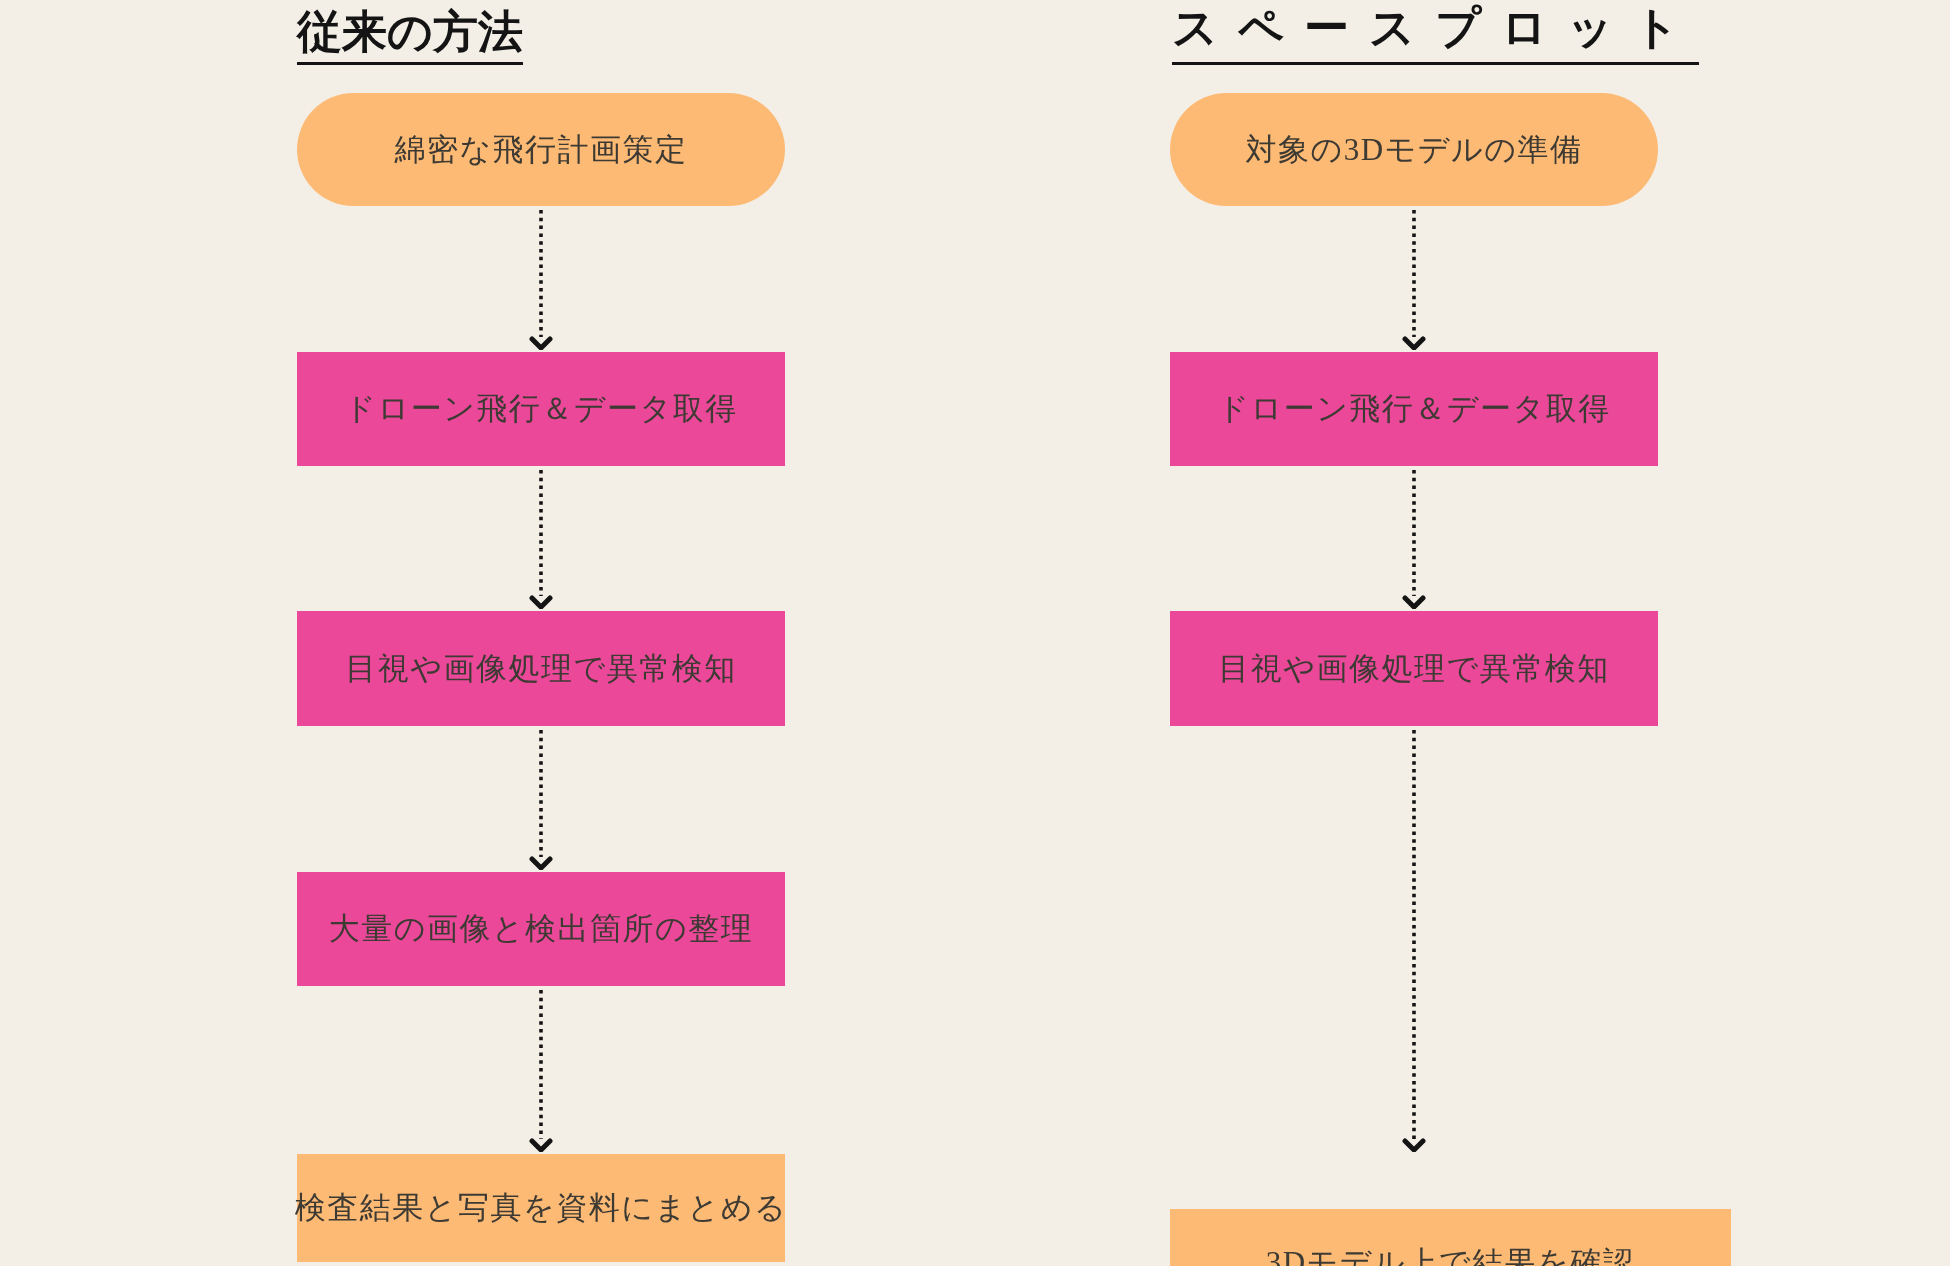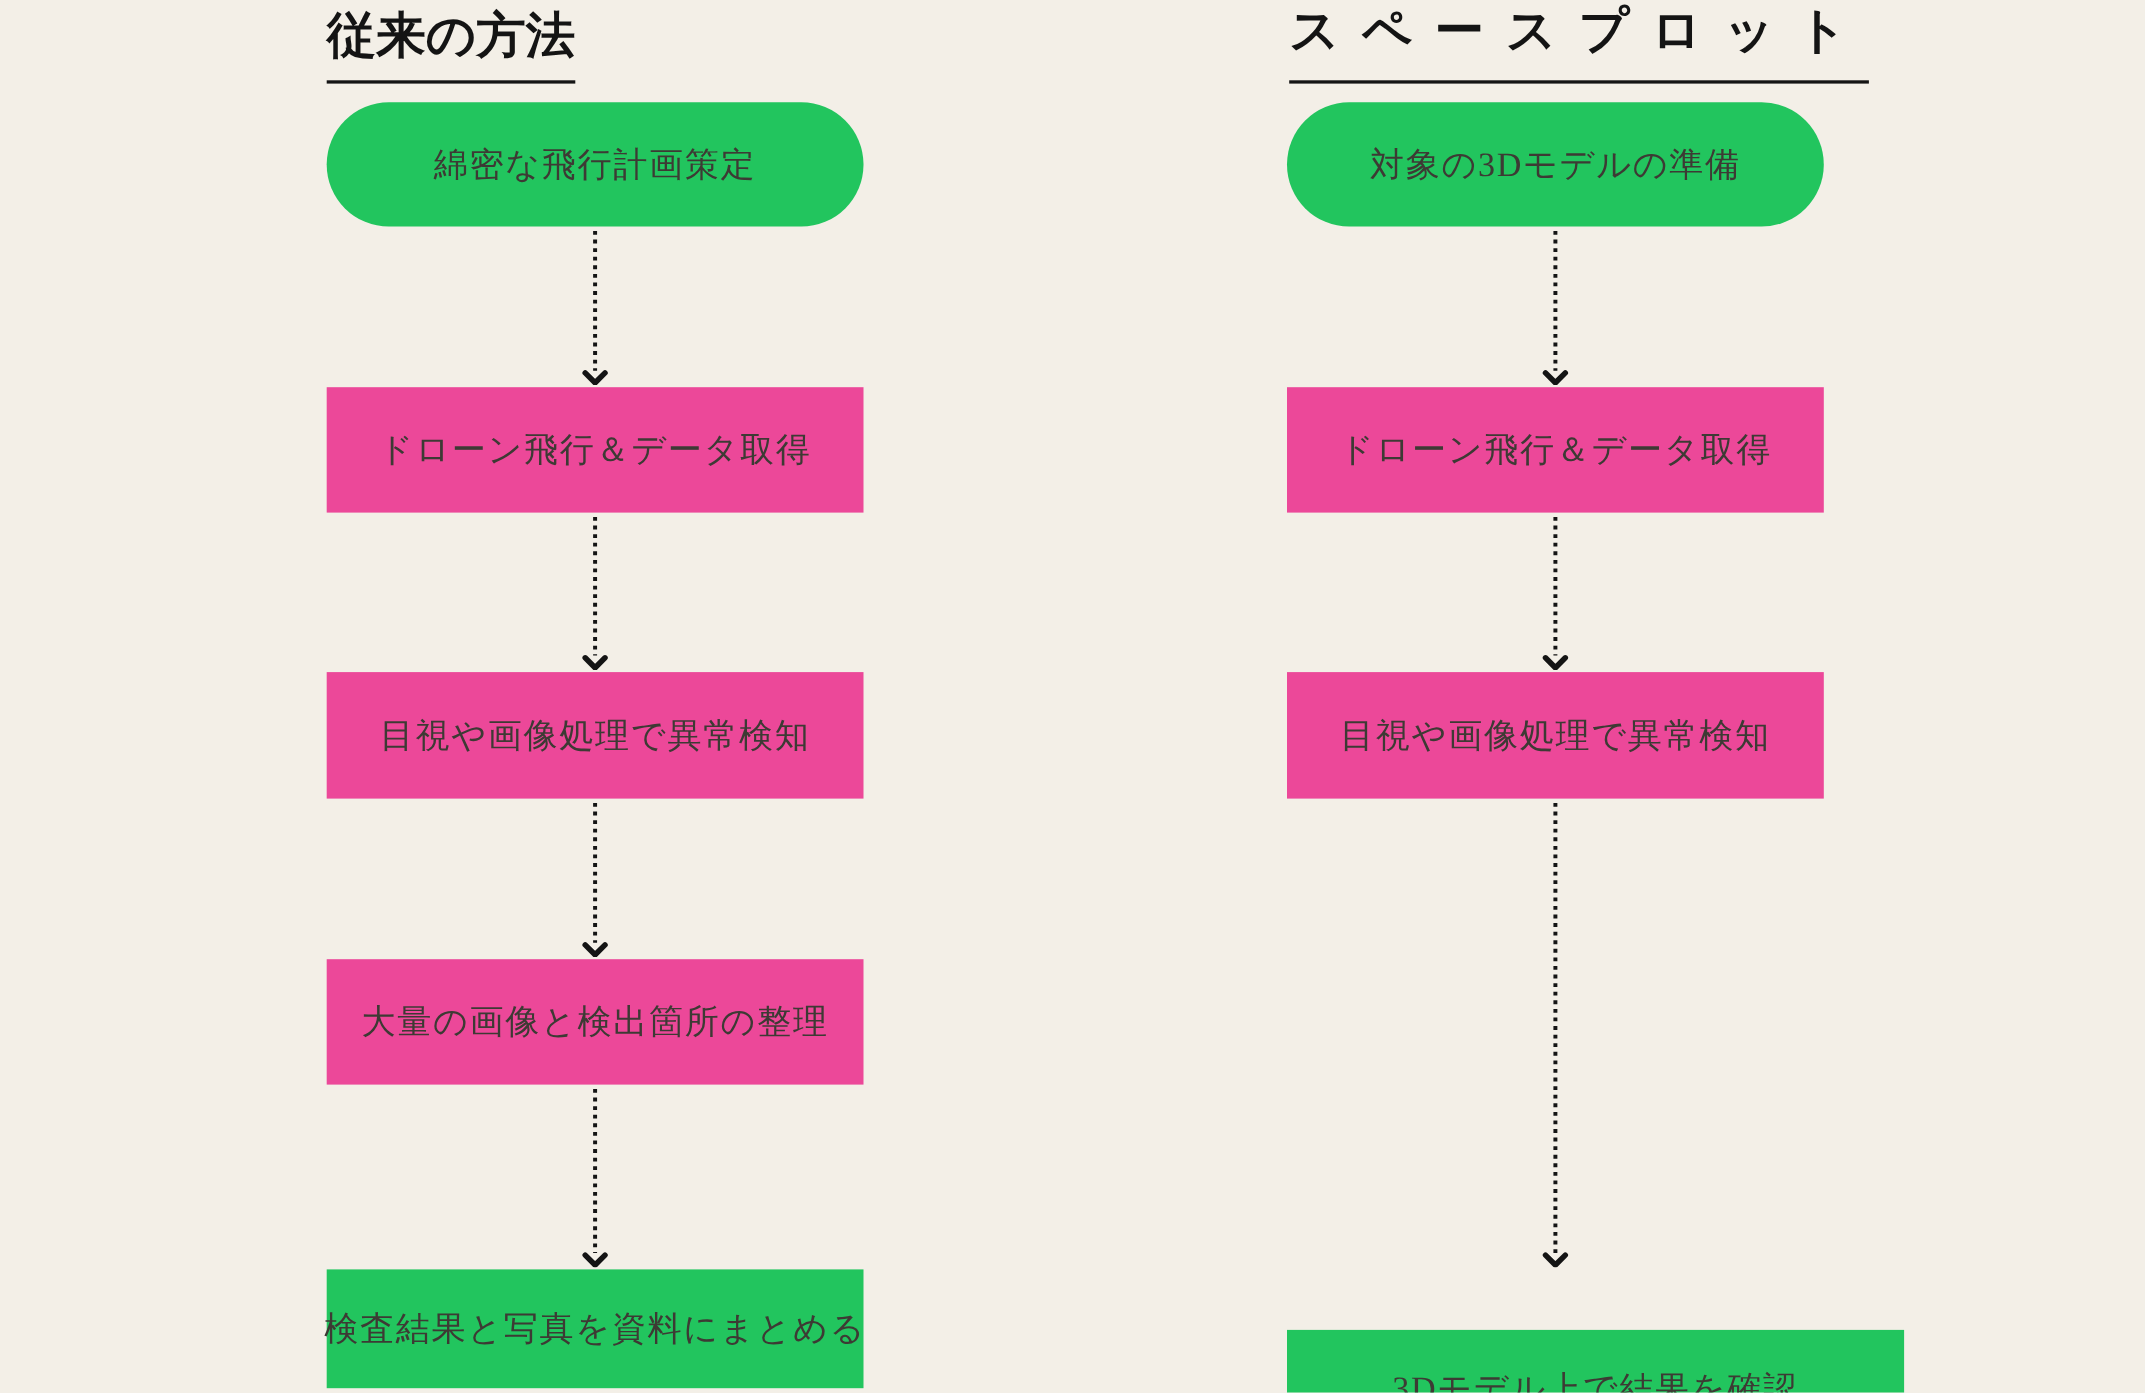--- a/index.html
+++ b/index.html
@@ -10,35 +10,35 @@
     position:relative;
   }
   .canvas{position:absolute;left:0;top:0;width:1950px;height:1266px;}
   .col-title{
     position:absolute;
     margin:0;
     font-size:45px;
     font-weight:600;
     color:#141414;
     line-height:52px;
-    padding-bottom:15px;
+    padding-bottom:4px;
     border-bottom:3px solid #141414;
     white-space:nowrap;
   }
   .col-title.spaced{letter-spacing:20px;font-family:Liberation Mono, monospace;}
   .step{
     position:absolute;
     display:flex;align-items:center;justify-content:center;
     text-align:center;
     font-size:31px;
     letter-spacing:1.5px;
     color:#3d3a34;
     white-space:nowrap;
   }
-  .step.green{background:#22c55e;}
+  .step.green{background:#fdba74;}
   .step.peach{background:#ec4899;}
   .step.pill{border-radius:57px;}
   .arrow{position:absolute;display:block;}
   .arrow line{stroke:#141414;stroke-width:3.6;stroke-dasharray:3.5 4.3;}
   .arrow path{stroke:#141414;stroke-width:5;fill:none;stroke-linecap:round;stroke-linejoin:round;}
 </style>
 </head>
 <body>
 
 <div class="canvas">

